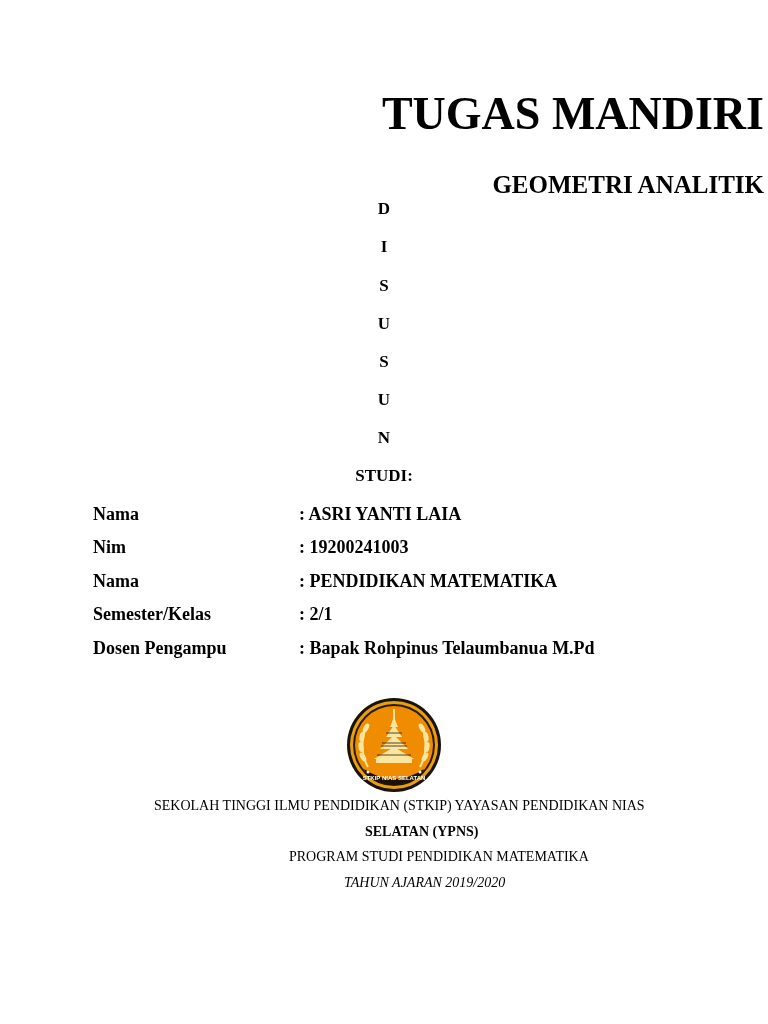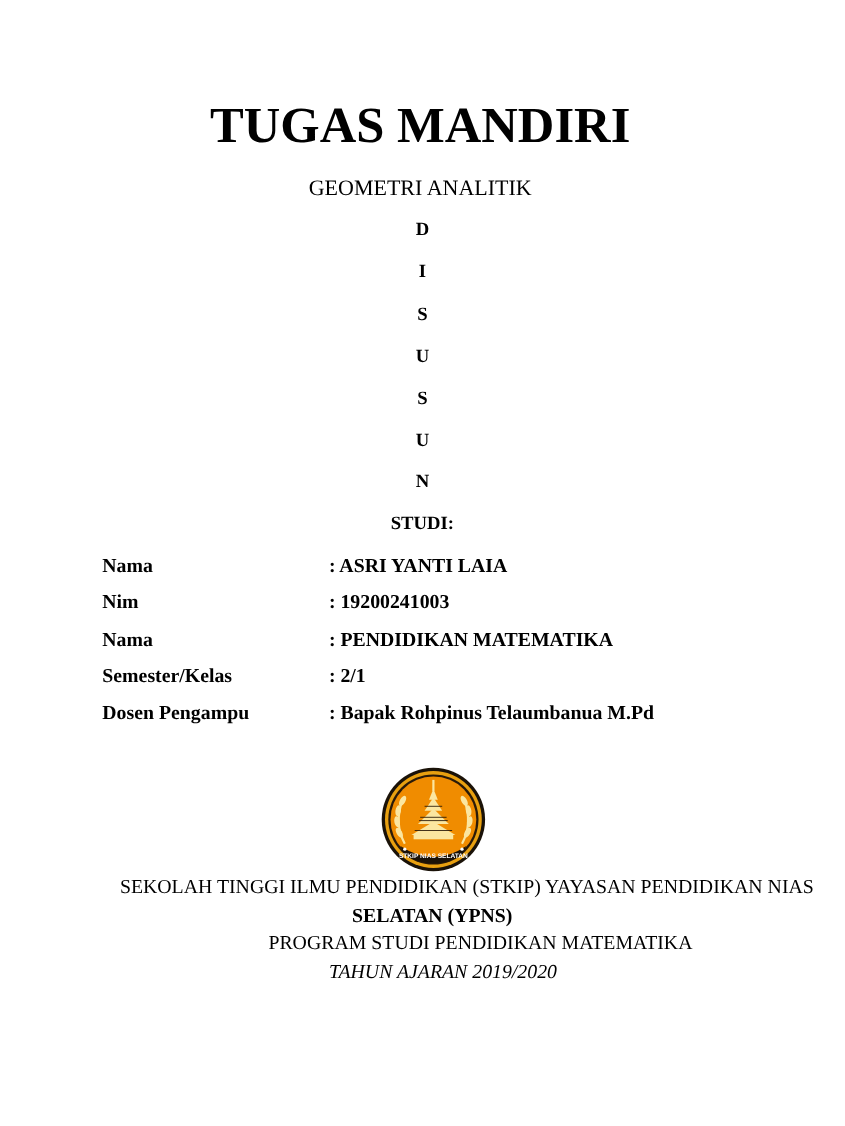--- a/index.html
+++ b/index.html
@@ -12,33 +12,33 @@
       height: 1024px;
       position: relative;
       overflow: hidden;
       font-family: "Liberation Serif", "DejaVu Serif", serif;
       color: #000000;
     }
     .center-line {
       position: absolute;
       left: 0;
       width: 764px;
-      text-align: center;
+      text-align: right;
       white-space: nowrap;
     }
     .title {
       top: 84px;
       font-size: 46px;
       font-weight: bold;
       line-height: 60px;
     }
     .subtitle {
-      top: 157px;
-      font-size: 20px;
-      font-weight: normal;
+      top: 171px;
+      font-size: 25px;
+      font-weight: bold;
       line-height: 28px;
     }
     .vletter {
       position: absolute;
       left: 0;
       width: 768px;
       text-align: center;
       font-size: 17px;
       font-weight: bold;
       line-height: 22px;
@@ -65,23 +65,24 @@
     }
     .logo {
       position: absolute;
       left: 346px;
       top: 697px;
       width: 96px;
       height: 96px;
     }
     .footer-line {
       position: absolute;
-      font-size: 18px;
+      font-size: 14px;
       line-height: 18px;
       white-space: nowrap;
+      margin-left: 45px;
     }
   </style>
 </head>
 <body>
 
 <div>
 
   <div class="center-line title">TUGAS MANDIRI</div>
   <div class="center-line subtitle">GEOMETRI ANALITIK</div>
 

